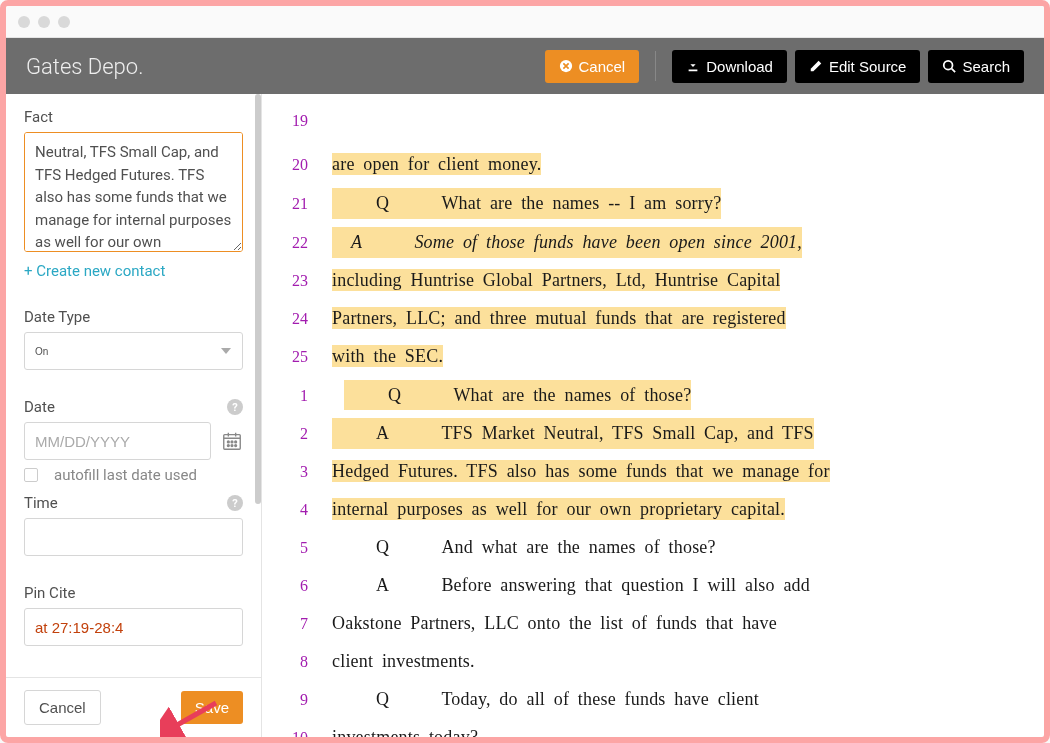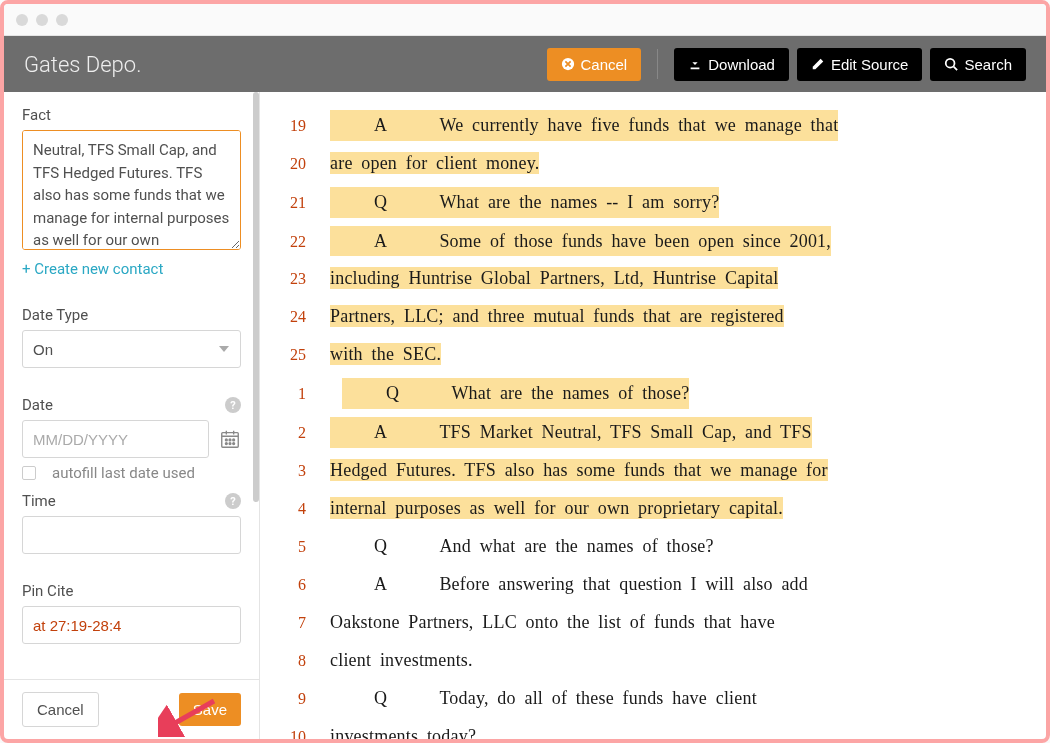--- a/index.html
+++ b/index.html
@@ -1,18 +1,18 @@
 <!DOCTYPE html>
 <html><head>
   <meta charset="utf-8">
   <style>
     * { box-sizing: border-box; margin: 0; padding: 0; }
     body { font-family: -apple-system, BlinkMacSystemFont, "Segoe UI", Roboto, sans-serif; background: #fff; }
 
-    .window { width: 1050px; height: 743px; border: 4px solid #fca5a5; border-radius: 8px; overflow: hidden; display: flex; flex-direction: column; box-shadow: 0 4px 20px rgba(0,0,0,0.08); }
+    .window { width: 1050px; height: 743px; border: 6px solid #fca5a5; border-radius: 8px; overflow: hidden; display: flex; flex-direction: column; box-shadow: 0 4px 20px rgba(0,0,0,0.08); }
 
     .titlebar { height: 32px; background: #fafafa; border-bottom: 1px solid #e5e5e5; display: flex; align-items: center; padding: 0 12px; gap: 8px; }
     .traffic-light { width: 12px; height: 12px; border-radius: 50%; background: #d9d9d9; }
 
     .header { height: 56px; background: #6d6d6d; display: flex; align-items: center; padding: 0 20px; gap: 8px; color: #fff; }
     .header-title { font-size: 22px; font-weight: 300; color: #eee; flex: 1; }
     .btn { display: inline-flex; align-items: center; gap: 6px; padding: 8px 14px; border-radius: 3px; font-size: 15px; border: none; cursor: pointer; white-space: nowrap; }
     .btn-orange { background: #ed8e23; color: #fff; }
     .btn-gray { background: #000000; color: #fff; }
     .divider-v { width: 1px; height: 30px; background: #888; margin: 0 8px; }
@@ -21,36 +21,36 @@
     .main { flex: 1; display: flex; overflow: hidden; position: relative; }
 
     .sidebar { width: 256px; border-right: 1px solid #e4e4e4; display: flex; flex-direction: column; position: relative; }
     .sidebar-scroll { flex: 1; padding: 14px 18px 0 18px; overflow-y: auto; }
     .scrollbar-hint { position: absolute; right: 0; top: 0; width: 6px; height: 410px; background: #ccc; border-radius: 3px; }
     .field-label { font-size: 15px; color: #505050; margin-bottom: 6px; margin-top: 28px; display: flex; align-items: center; justify-content: space-between; }
     .field-label:first-child { margin-top: 0; }
     .help-ic { width: 16px; height: 16px; border-radius: 50%; background: #ccc; color: #fff; display: inline-flex; align-items: center; justify-content: center; font-size: 11px; font-weight: bold; }
     .textarea-sel { width: 100%; min-height: 120px; border: 1px solid #ed8e23; border-radius: 3px; padding: 8px 10px; font-size: 15px; color: #505050; line-height: 1.5; resize: vertical; font-family: inherit; }
     .link { color: #2ba8c4; font-size: 15px; text-decoration: none; display: inline-block; margin-top: 6px; }
-    .select { width: 100%; height: 38px; border: 1px solid #d6d6d6; border-radius: 3px; padding: 0 10px; font-size: 15px; color: #505050; background: #fff; appearance: none; position: relative; }
+    .select { width: 100%; height: 38px; border: 1px solid #d6d6d6; border-radius: 3px; padding: 0 10px; font-size: 10px; color: #505050; background: #fff; appearance: none; position: relative; }
     .select-wrap { position: relative; }
     .select-wrap::after { content: ""; position: absolute; right: 12px; top: 16px; width: 0; height: 0; border-left: 5px solid transparent; border-right: 5px solid transparent; border-top: 6px solid #aaa; pointer-events: none; }
     .input { width: 100%; height: 38px; border: 1px solid #d6d6d6; border-radius: 3px; padding: 0 10px; font-size: 15px; color: #c2410c; background: #fff; }
     .input::placeholder { color: #aaa; }
     .date-row { display: flex; gap: 10px; align-items: center; }
     .cal-ic { width: 22px; height: 22px; color: #888; flex-shrink: 0; }
     .checkbox-row { display: flex; align-items: center; gap: 16px; margin-top: 6px; color: #888; font-size: 15px; }
     .checkbox { width: 14px; height: 14px; border: 1px solid #ccc; border-radius: 2px; }
 
     .sidebar-footer { border-top: 1px solid #e4e4e4; padding: 12px 18px; display: flex; justify-content: space-between; align-items: center; }
     .btn-outline { background: #fff; border: 1px solid #d6d6d6; color: #505050; padding: 8px 14px; border-radius: 3px; font-size: 15px; cursor: pointer; }
 
     .doc { flex: 1; overflow-y: auto; padding: 10px 50px 10px 20px; font-family: Georgia, 'Times New Roman', serif; }
     .line { display: flex; align-items: baseline; margin: 8px 0; min-height: 30px; }
-    .ln { width: 50px; text-align: right; font-size: 16px; color: #c2410c; padding-right: 24px; flex-shrink: 0; }
+    .ln { width: 50px; text-align: right; font-size: 16px; color: #a21caf; padding-right: 24px; flex-shrink: 0; }
     .txt { font-size: 18px; color: #1a1a1a; line-height: 1.6; word-spacing: 4px; letter-spacing: 0.2px; }
     .speaker { font-weight: 400; }
     .hl { background: #fce09b; padding: 1px 0; }
 
     .arrow { position: absolute; left: 154px; top: 605px; pointer-events: none; z-index: 10; }
     .arrow svg { width: 60px; height: 40px; }
   </style>
 </head>
 <body>
 
@@ -154,33 +154,32 @@
       <div class="sidebar-footer">
         <button class="btn-outline">Cancel</button>
         <button class="btn btn-orange">Save</button>
       </div>
       <div class="scrollbar-hint"></div>
     </div>
 
     <div class="doc" id="doc">
         <div class="line">
           <div class="ln">19</div>
-          <div class="txt"><span class="hl" style="padding-left:44px; display:inline-block;"><span class="speaker">A</span>&nbsp;&nbsp;&nbsp;&nbsp;&nbsp;&nbsp;We currently have five funds that we manage that</span></div>
         </div>
         <div class="line">
           <div class="ln">20</div>
           <div class="txt"><span class="hl">are open for client money.</span></div>
         </div>
         <div class="line">
           <div class="ln">21</div>
           <div class="txt"><span class="hl" style="padding-left:44px; display:inline-block;"><span class="speaker">Q</span>&nbsp;&nbsp;&nbsp;&nbsp;&nbsp;&nbsp;What are the names -- I am sorry?</span></div>
         </div>
         <div class="line">
           <div class="ln">22</div>
-          <div class="txt"><span class="hl" style="padding-left:44px; display:inline-block;"><span class="speaker">A</span>&nbsp;&nbsp;&nbsp;&nbsp;&nbsp;&nbsp;Some of those funds have been open since 2001,</span></div>
+          <div class="txt"><span class="hl" style="padding-left:19px; display:inline-block;font-style:italic;"><span class="speaker">A</span>&nbsp;&nbsp;&nbsp;&nbsp;&nbsp;&nbsp;Some of those funds have been open since 2001,</span></div>
         </div>
         <div class="line">
           <div class="ln">23</div>
           <div class="txt"><span class="hl">including Huntrise Global Partners, Ltd, Huntrise Capital</span></div>
         </div>
         <div class="line">
           <div class="ln">24</div>
           <div class="txt"><span class="hl">Partners, LLC; and three mutual funds that are registered</span></div>
         </div>
         <div class="line">

